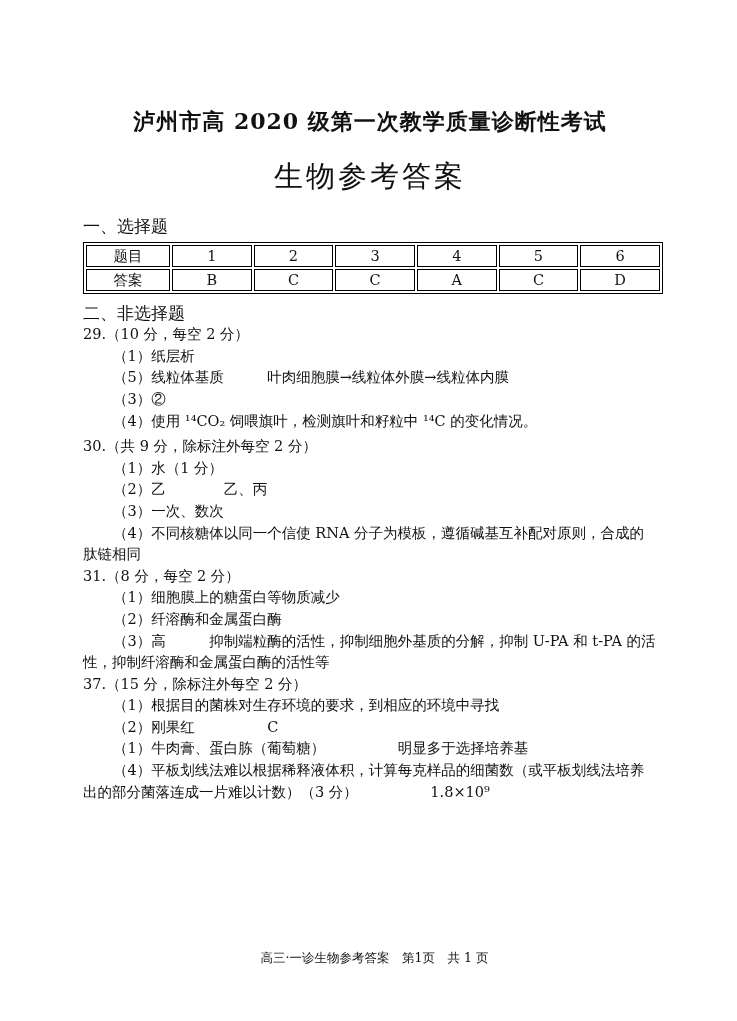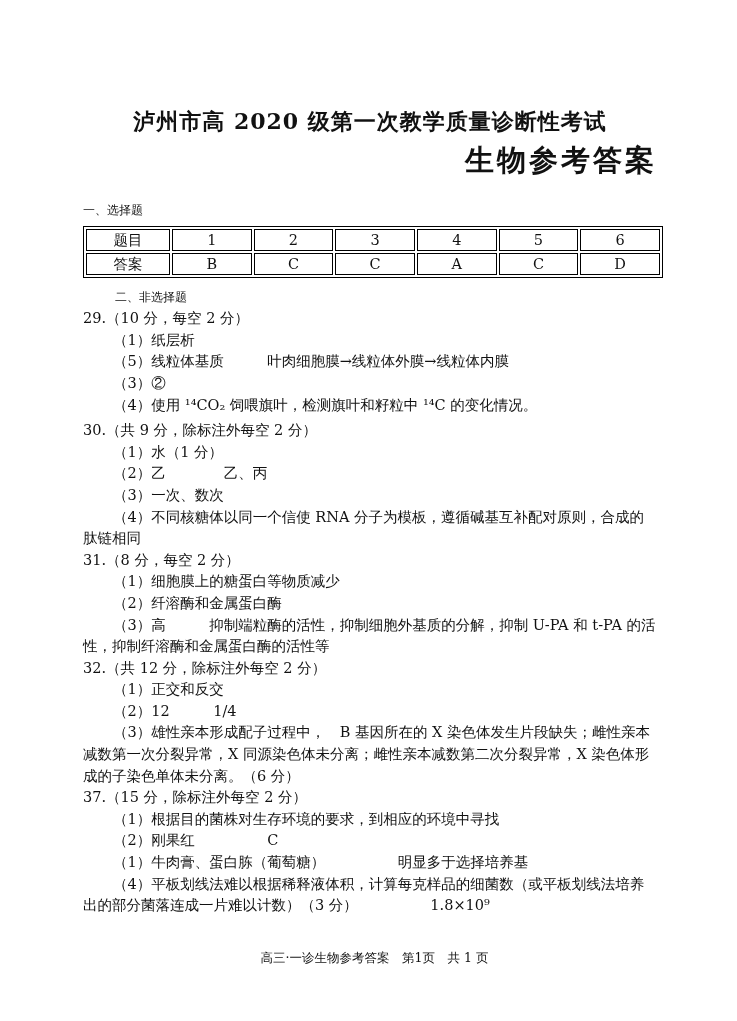--- a/index.html
+++ b/index.html
@@ -25,33 +25,33 @@
   .doc-title {
     padding-top: 106px;
     text-align: center;
     font-size: 22px;
     line-height: 30px;
     font-weight: bold;
     letter-spacing: 1px;
     white-space: nowrap;
   }
   .doc-subtitle {
-    margin-top: 4px;
-    text-align: right;
+    margin-top: 20px;
+    text-align: center;
     font-size: 29px;
     line-height: 40px;
-    font-weight: bold;
+    font-weight: normal;
     letter-spacing: 3px;
   }
   .sec-heading {
-    font-size: 12px;
+    font-size: 17px;
     line-height: 21.6px;
   }
   .sec1-heading { margin-top: 20px; }
-  .sec2-heading { margin-top: 9px; margin-left: 32px; }
+  .sec2-heading { margin-top: 9px; }
 
   table.answer-table {
     margin-top: 4px;
     width: 580px;
     border-collapse: separate;
     border-spacing: 2px;
     border: 1px solid #000;
     background: #ffffff;
     table-layout: fixed;
   }
@@ -141,26 +141,20 @@
     <p class="aline">（4）不同核糖体以同一个信使 RNA 分子为模板，遵循碱基互补配对原则，合成的肽链相同</p>
   </div>
 
   <div class="question">
     <p class="qhead">31.（8 分，每空 2 分）</p>
     <p class="aline mt5">（1）细胞膜上的糖蛋白等物质减少</p>
     <p class="aline">（2）纤溶酶和金属蛋白酶</p>
     <p class="aline">（3）高　　　抑制端粒酶的活性，抑制细胞外基质的分解，抑制 U-PA 和 t-PA 的活性，抑制纤溶酶和金属蛋白酶的活性等</p>
   </div>
 
-  <div class="question">
-    <p class="qhead">32.（共 12 分，除标注外每空 2 分）</p>
-    <p class="aline">（1）正交和反交</p>
-    <p class="aline">（2）12　　　1/4</p>
-    <p class="aline">（3）雄性亲本形成配子过程中，　B 基因所在的 X 染色体发生片段缺失；雌性亲本减数第一次分裂异常，X 同源染色体未分离；雌性亲本减数第二次分裂异常，X 染色体形成的子染色单体未分离。（6 分）</p>
-  </div>
 
   <div class="question">
     <p class="qhead">37.（15 分，除标注外每空 2 分）</p>
     <p class="aline">（1）根据目的菌株对生存环境的要求，到相应的环境中寻找</p>
     <p class="aline">（2）刚果红　　　　　C</p>
     <p class="aline">（1）牛肉膏、蛋白胨（葡萄糖）　　　　　明显多于选择培养基</p>
     <p class="aline">（4）平板划线法难以根据稀释液体积，计算每克样品的细菌数（或平板划线法培养出的部分菌落连成一片难以计数）（3 分）　　　　　1.8×10⁹</p>
   </div>
 
   <div class="footer">高三·一诊生物参考答案　第1页　共 1 页</div>

